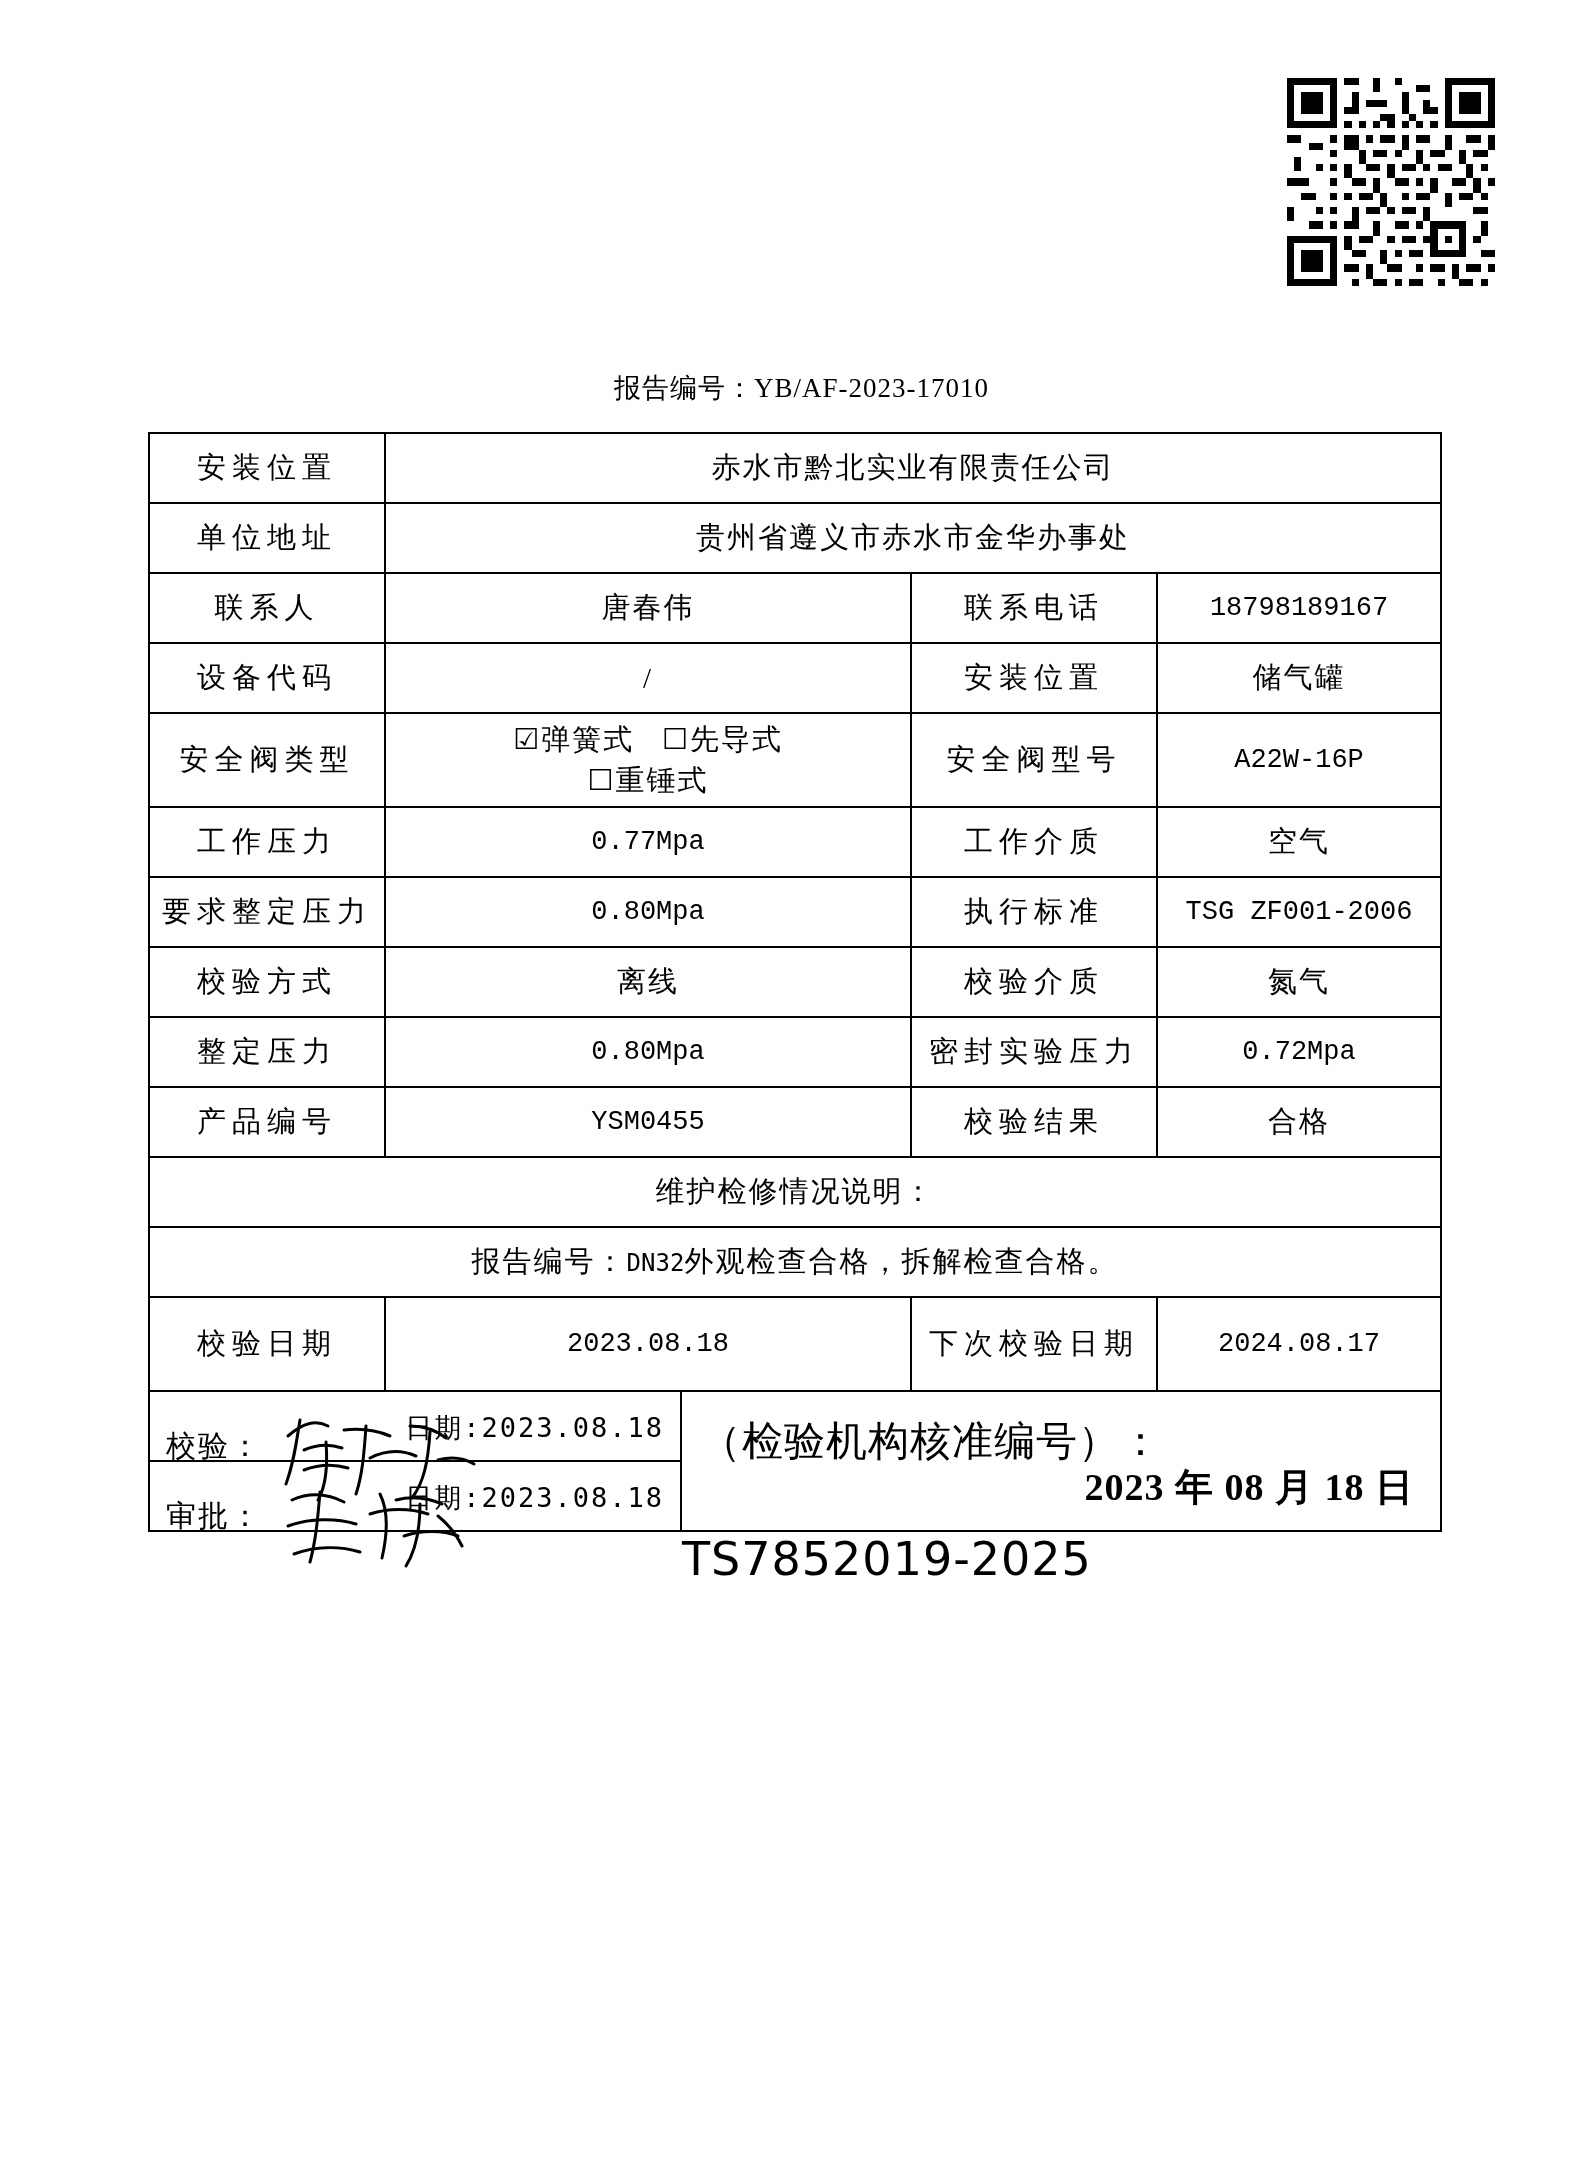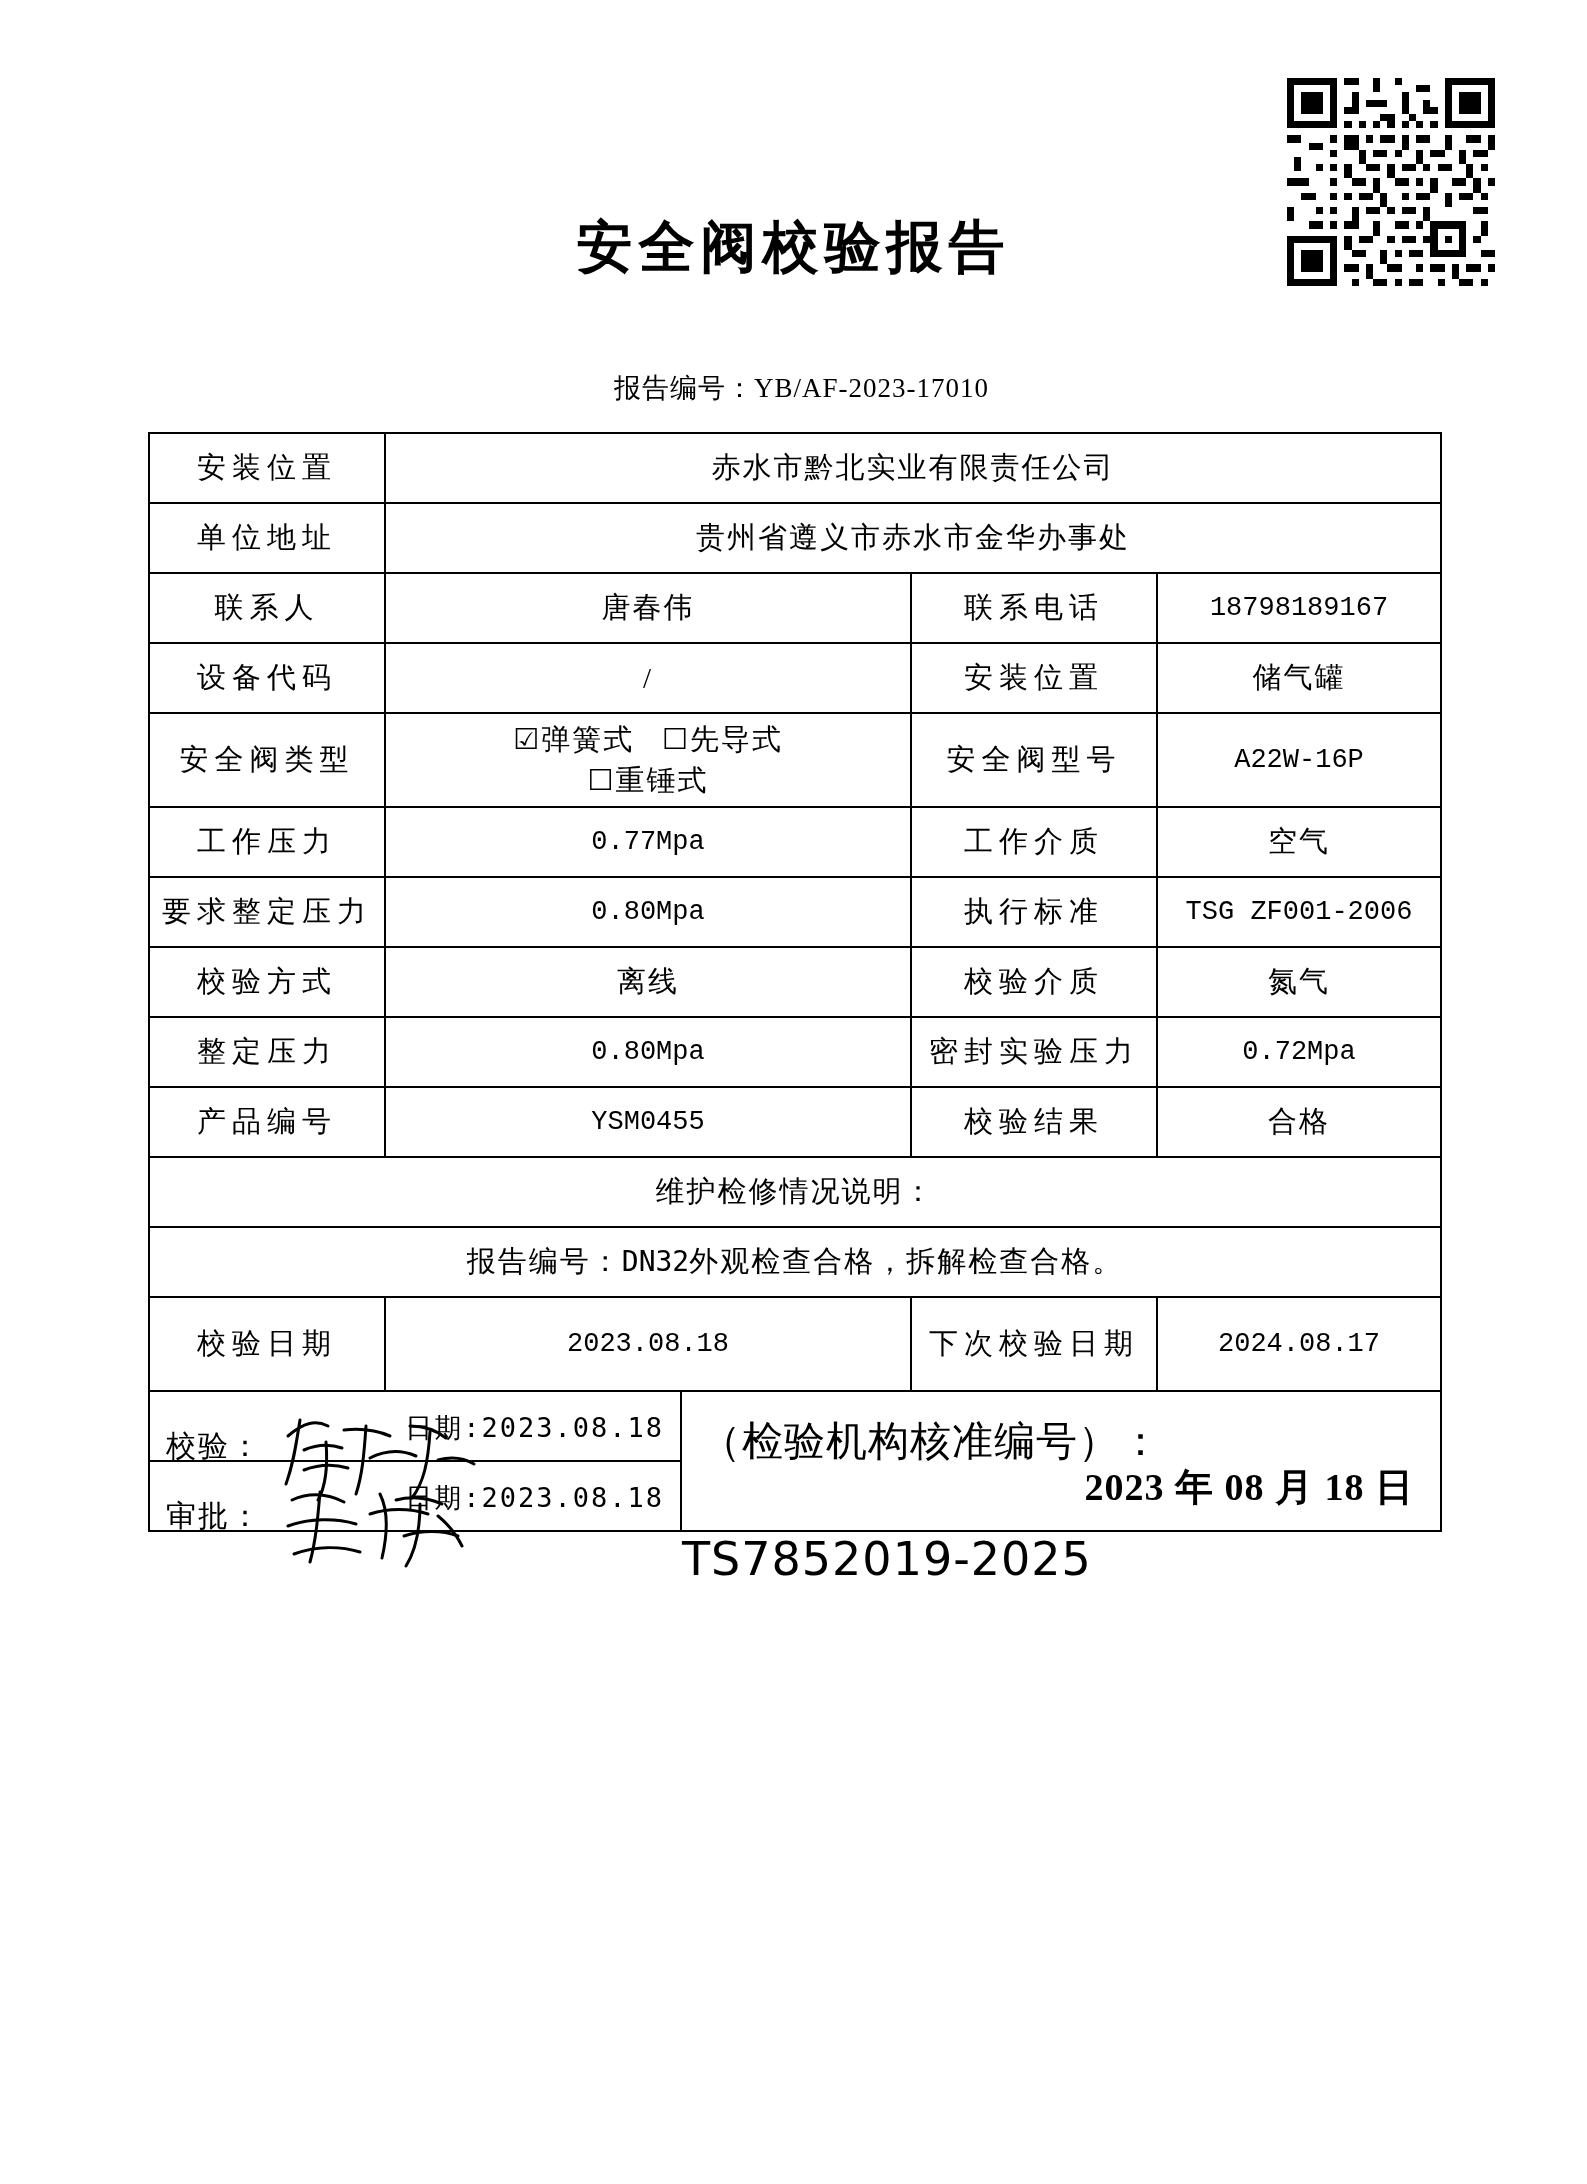--- a/index.html
+++ b/index.html
@@ -94,21 +94,21 @@
   
   td.note {
     text-align: left;
     padding-left: 18px;
     font-size: 29px;
     height: 72px;
     letter-spacing: 2px;
   }
   td.note .en {
     font-family: "DejaVu Sans Mono", "Liberation Mono", monospace;
-    font-size: 28px;
+    font-size: 24px;
     letter-spacing: 0;
   }
 
   
   td.sig-cell {
     position: relative;
     height: 150px;
     text-align: left;
     vertical-align: top;
     padding: 0;
@@ -311,21 +311,20 @@
           <rect x="12" y="28" width="2" height="1"></rect>
         <rect x="15" y="28" width="1" height="1"></rect>
           <rect x="17" y="28" width="2" height="1"></rect>
         <rect x="21" y="28" width="1" height="1"></rect>
           <rect x="24" y="28" width="2" height="1"></rect>
         <rect x="27" y="28" width="1" height="1"></rect>
       </g>
     </svg>
   </div>
 
-  <div class="title">安全阀校验报告</div>
 
   <div class="report-no">
     <span>报告编号：</span><span>YB/AF-2023-17010</span>
   </div>
 
   <table class="main">
     <colgroup>
       <col style="width:236px">
       <col style="width:296px">
       <col style="width:230px">

